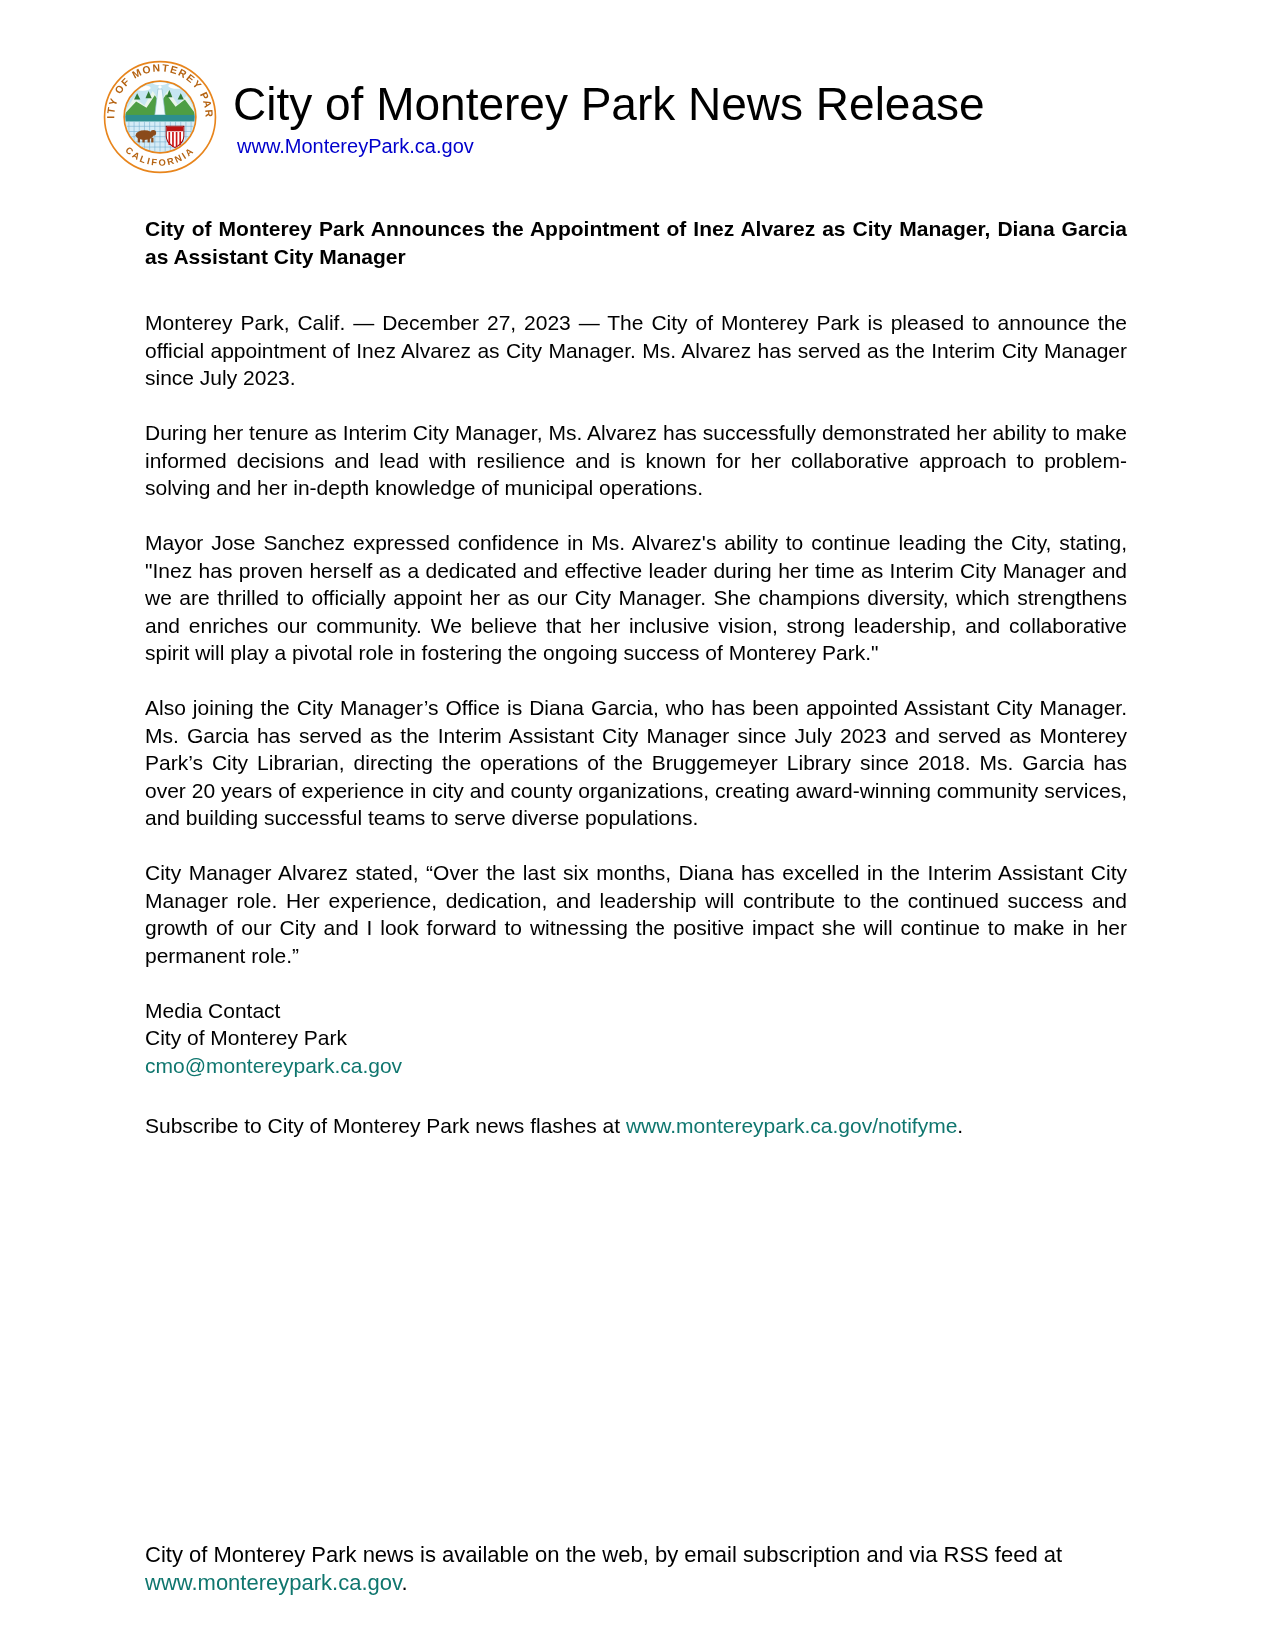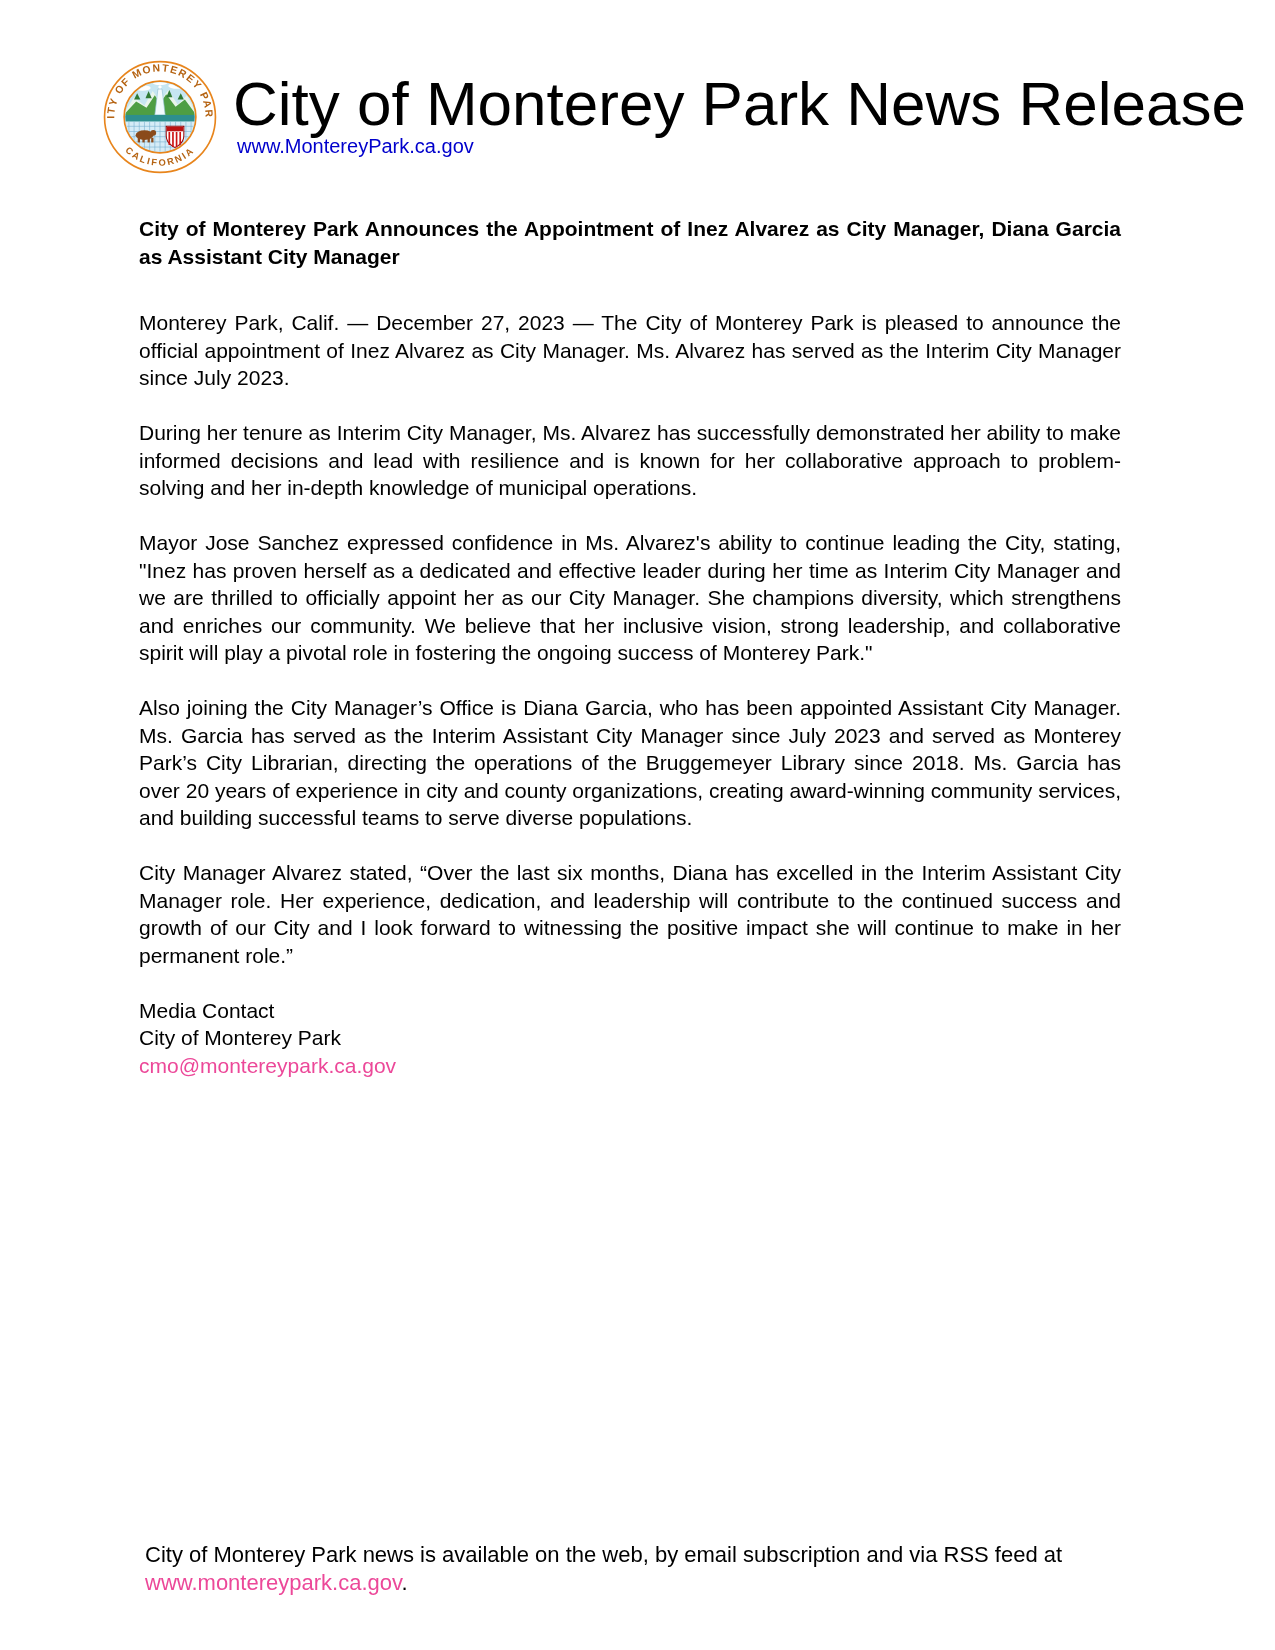--- a/index.html
+++ b/index.html
@@ -12,40 +12,40 @@
     color:#000000;
     overflow:hidden;
   }
   .header {
     position:absolute; top:60px; left:103px;
     display:flex; align-items:flex-start;
   }
   .seal { width:114px; height:114px; flex:0 0 auto; }
   .header-text { margin-left:16px; padding-top:18px; }
   .doc-title {
-    font-size:62px; font-weight:400; line-height:52px;
+    font-size:46px; font-weight:400; line-height:52px;
     letter-spacing:0; white-space:nowrap; color:#000;
   }
   .site-link {
     display:inline-block; margin:5px 0 0 4px;
     font-size:20px; line-height:22px;
     color:#0000CC; text-decoration:none; cursor:pointer;
   }
   .content {
-    position:absolute; top:215px; left:139px; width:982px;
+    position:absolute; top:215px; left:145px; width:982px;
     font-size:21px; line-height:27.5px;
   }
   .headline {
     font-size:21px; font-weight:700; line-height:28px;
     text-align:justify; margin-bottom:38px;
   }
   .content p.body-para { text-align:justify; margin:0 0 27.5px 0; }
   .contact { margin-top:0; }
   .contact .bold { font-weight:400; }
-  a.inline-link { color:#ec4899; text-decoration:none; cursor:pointer; }
+  a.inline-link { color:#0f766e; text-decoration:none; cursor:pointer; }
   .subscribe { margin-top:33px; }
   .footer {
     position:absolute; left:145px; top:1541px; width:982px;
     font-size:22px; line-height:28px; text-align:left;
   }
 </style>
 </head>
 <body>
 
 <div class="page">
@@ -125,17 +125,18 @@
     <p class="body-para">Mayor Jose Sanchez expressed confidence in Ms. Alvarez's ability to continue leading the City, stating, "Inez has proven herself as a dedicated and effective leader during her time as Interim City Manager and we are thrilled to officially appoint her as our City Manager. She champions diversity, which strengthens and enriches our community. We believe that her inclusive vision, strong leadership, and collaborative spirit will play a pivotal role in fostering the ongoing success of Monterey Park."</p>
     <p class="body-para">Also joining the City Manager’s Office is Diana Garcia, who has been appointed Assistant City Manager. Ms. Garcia has served as the Interim Assistant City Manager since July 2023 and served as Monterey Park’s City Librarian, directing the operations of the Bruggemeyer Library since 2018. Ms. Garcia has over 20 years of experience in city and county organizations, creating award-winning community services, and building successful teams to serve diverse populations.</p>
     <p class="body-para">City Manager Alvarez stated, “Over the last six months, Diana has excelled in the Interim Assistant City Manager role. Her experience, dedication, and leadership will contribute to the continued success and growth of our City and I look forward to witnessing the positive impact she will continue to make in her permanent role.”</p>
 
     <div class="contact">
       <div class="bold">Media Contact</div>
       <div>City of Monterey Park</div>
       <div><a class="inline-link">cmo@montereypark.ca.gov</a></div>
     </div>
 
+    <p class="subscribe"><span>Subscribe to City of Monterey Park news flashes at </span><a class="inline-link">www.montereypark.ca.gov/notifyme</a><span>.</span></p>
   </div>
 
   <div class="footer"><span>City of Monterey Park news is available on the web, by email subscription and via RSS feed at </span><a class="inline-link">www.montereypark.ca.gov</a><span>.</span></div>
 
 </div>
 
 </body></html>

